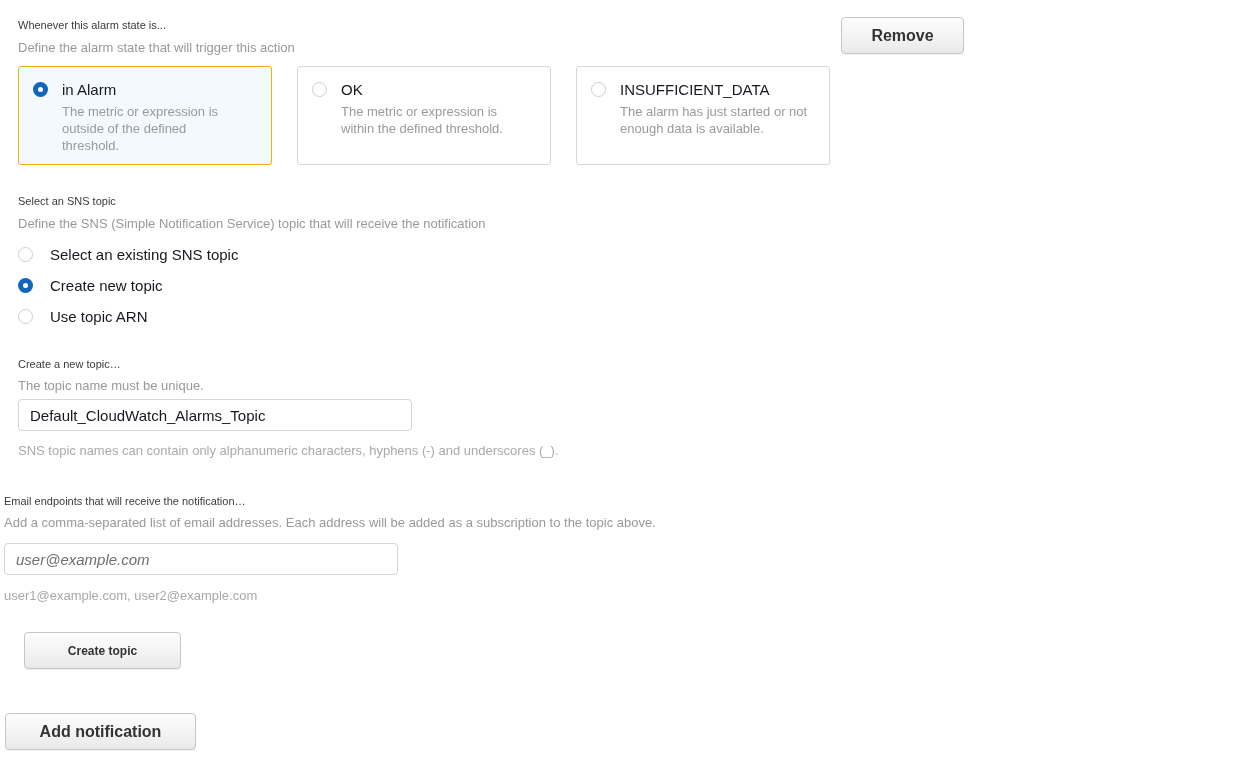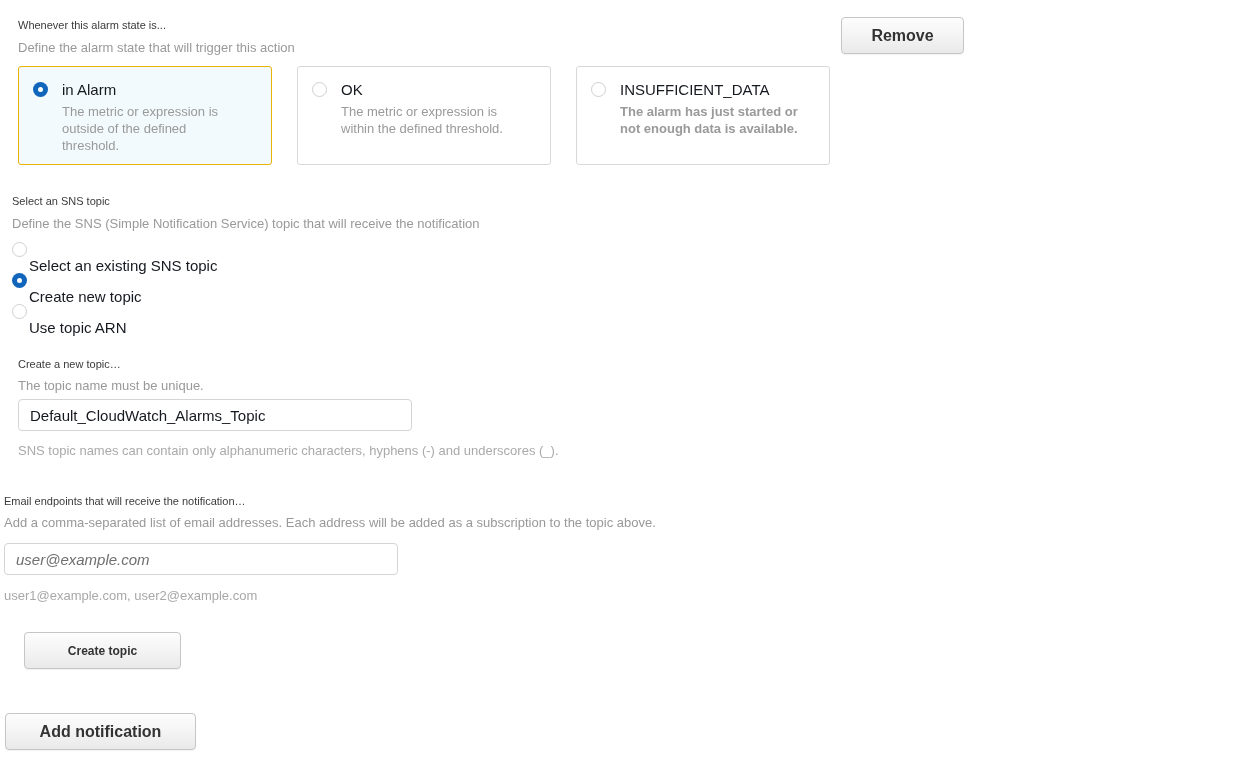--- a/index.html
+++ b/index.html
@@ -125,30 +125,29 @@
     top: 50%;
     width: 5px;
     height: 5px;
     margin-left: -2.5px;
     margin-top: -2.5px;
     border-radius: 50%;
     background: #ffffff;
   }
 
   
-  #sns-section { position: absolute; left: 12px; top: 192px; }
+  #sns-section { position: absolute; left: 18px; top: 192px; }
   #sns-section .section-sub { margin-top: 4px; }
   .radio-list { margin-top: 10px; }
   .radio-row {
     display: flex;
-    align-items: flex-start;
+    align-items: center;
     height: 25px;
     margin-bottom: 6px;
     cursor: pointer;
-    flex-direction: column;
   }
   .radio-row .radio { margin-top: 0; }
   .radio-row .rlabel {
     margin-left: 17px;
     font-size: 15px;
     color: #16191f;
     line-height: 17px;
   }
 
   
@@ -233,21 +232,21 @@
           <div class="card-desc" style="width:190px;">The metric or expression is within the defined threshold.</div>
         </div>
       </div>
     </div>
 
     <div class="card" id="card-insufficient">
       <div class="card-row">
         <span class="radio"></span>
         <div class="card-body">
           <div class="card-label">INSUFFICIENT_DATA</div>
-          <div class="card-desc" style="width:195px;font-weight:bold;">The alarm has just started or not enough data is available.</div>
+          <div class="card-desc" style="width:195px;">The alarm has just started or not enough data is available.</div>
         </div>
       </div>
     </div>
 
   </div>
 
   <div id="sns-section">
     <div class="section-title">Select an SNS topic</div>
     <div class="section-sub">Define the SNS (Simple Notification Service) topic that will receive the notification</div>
 

